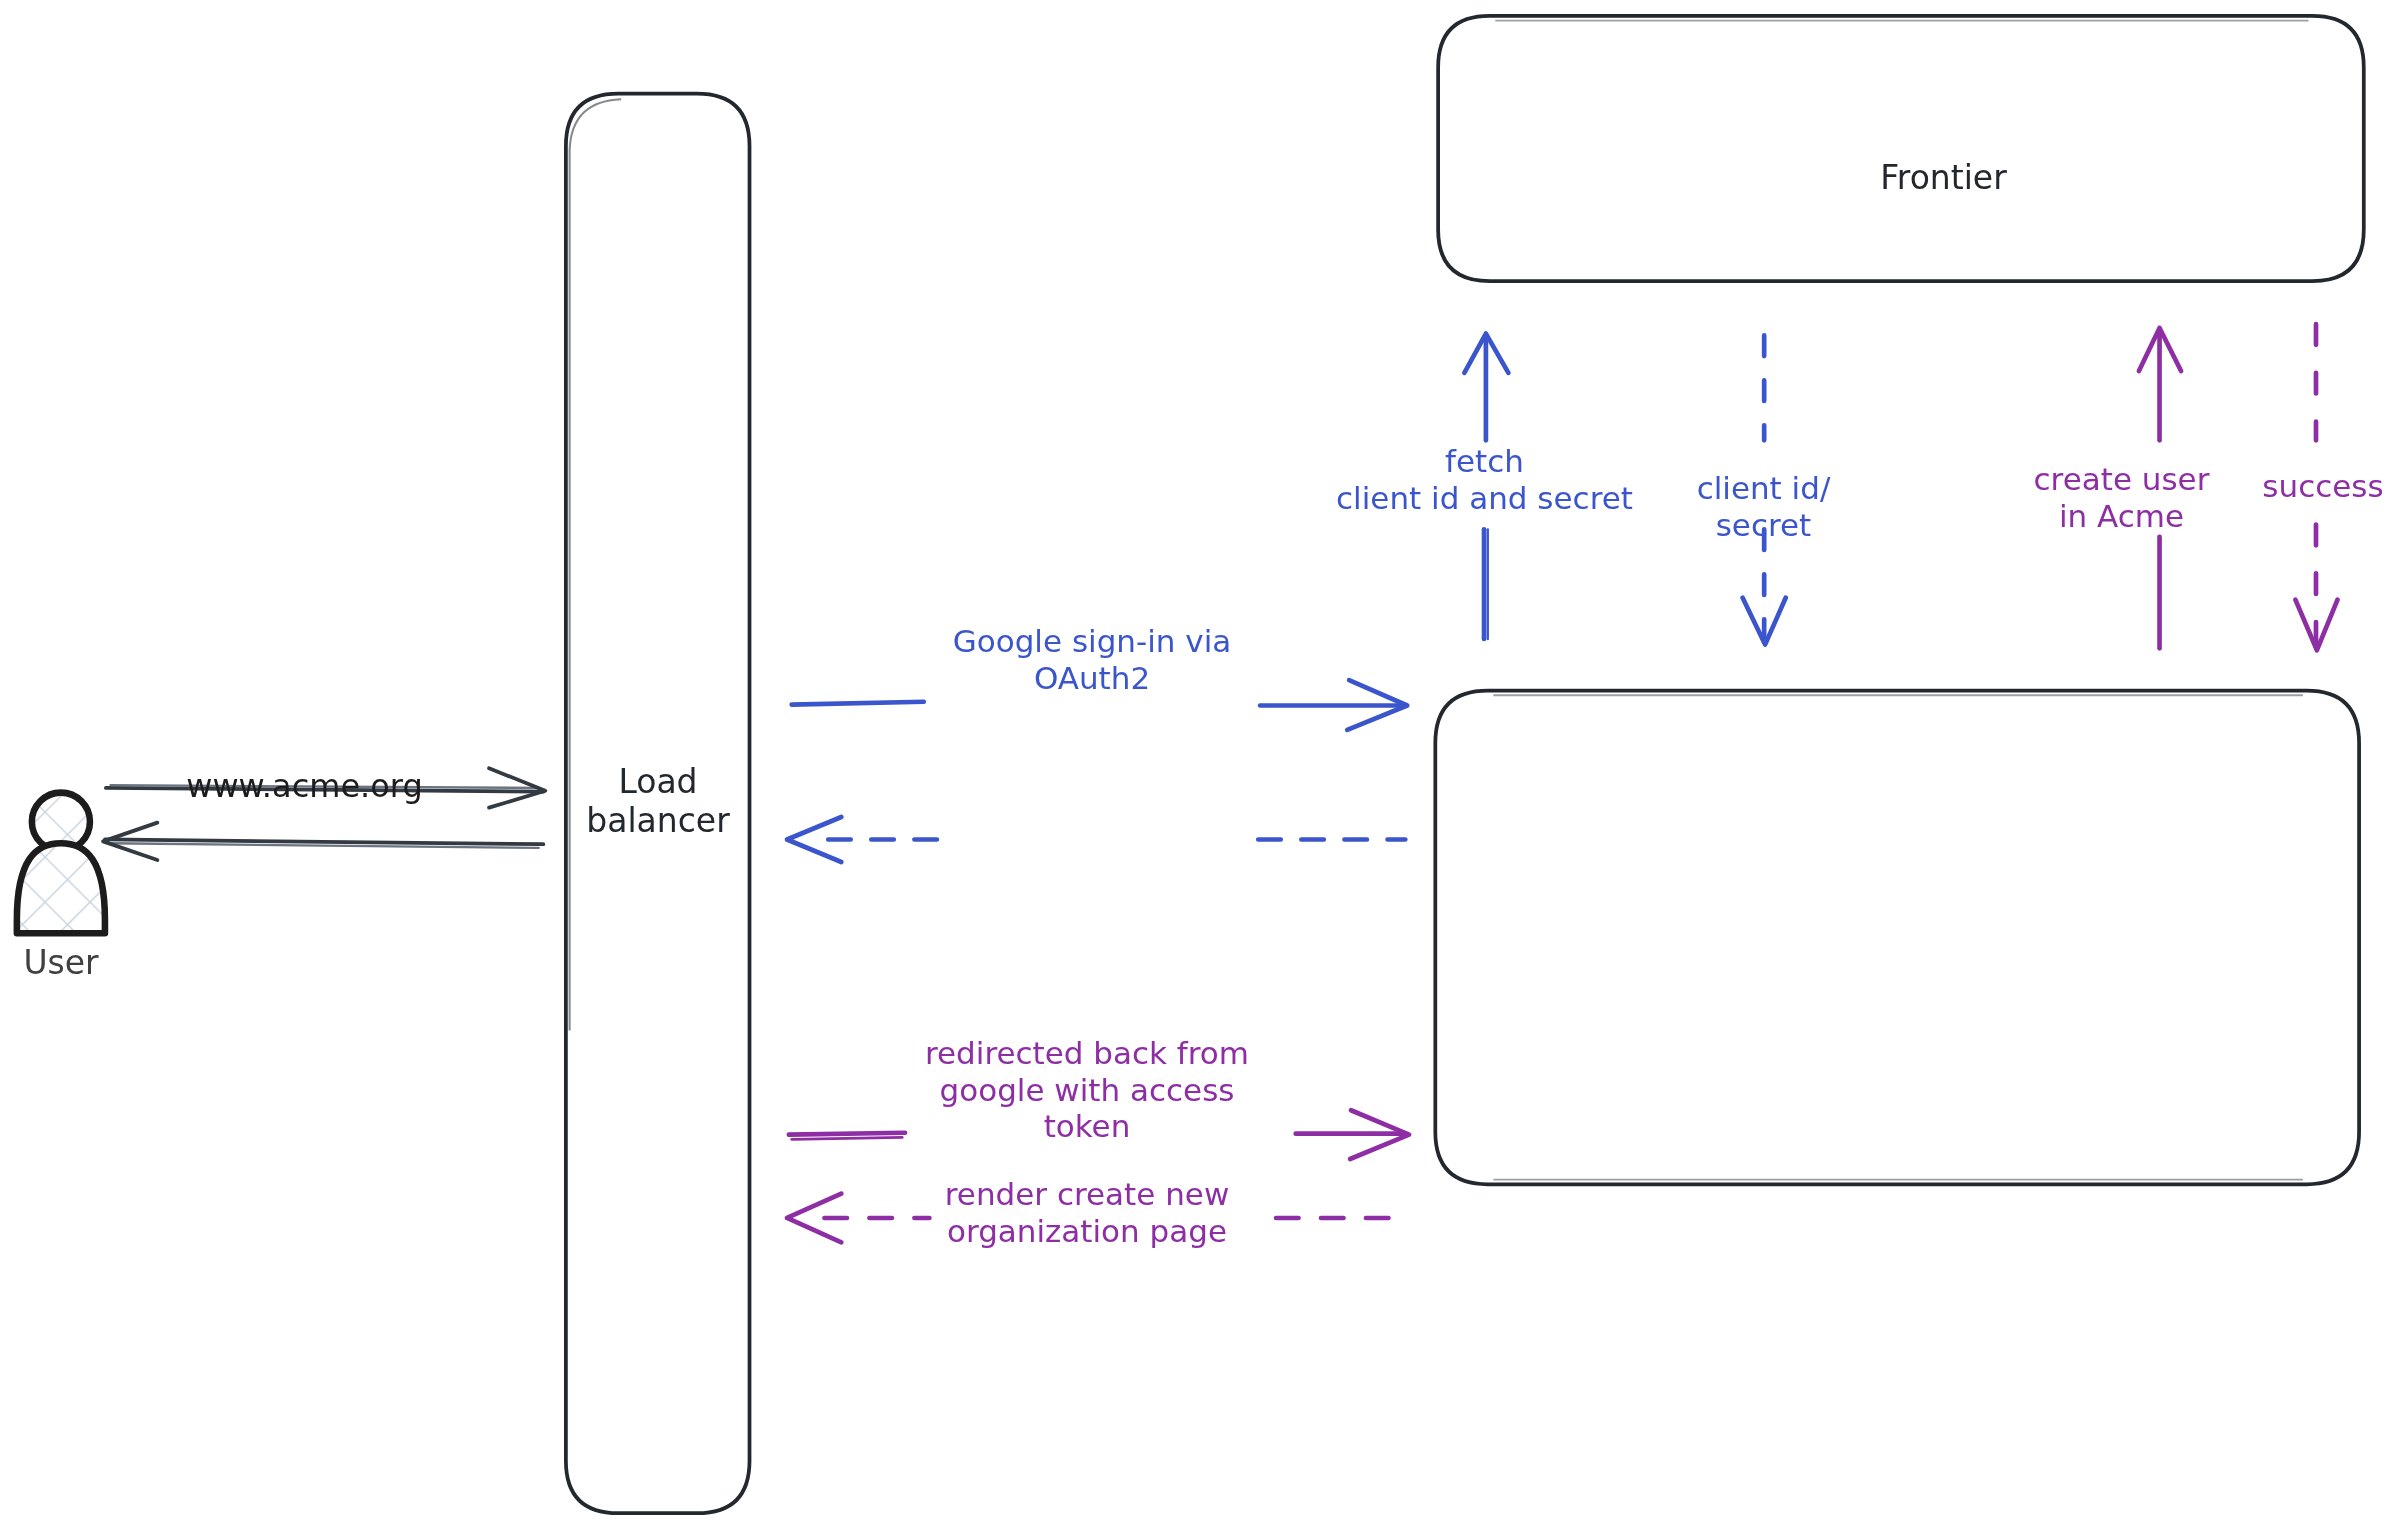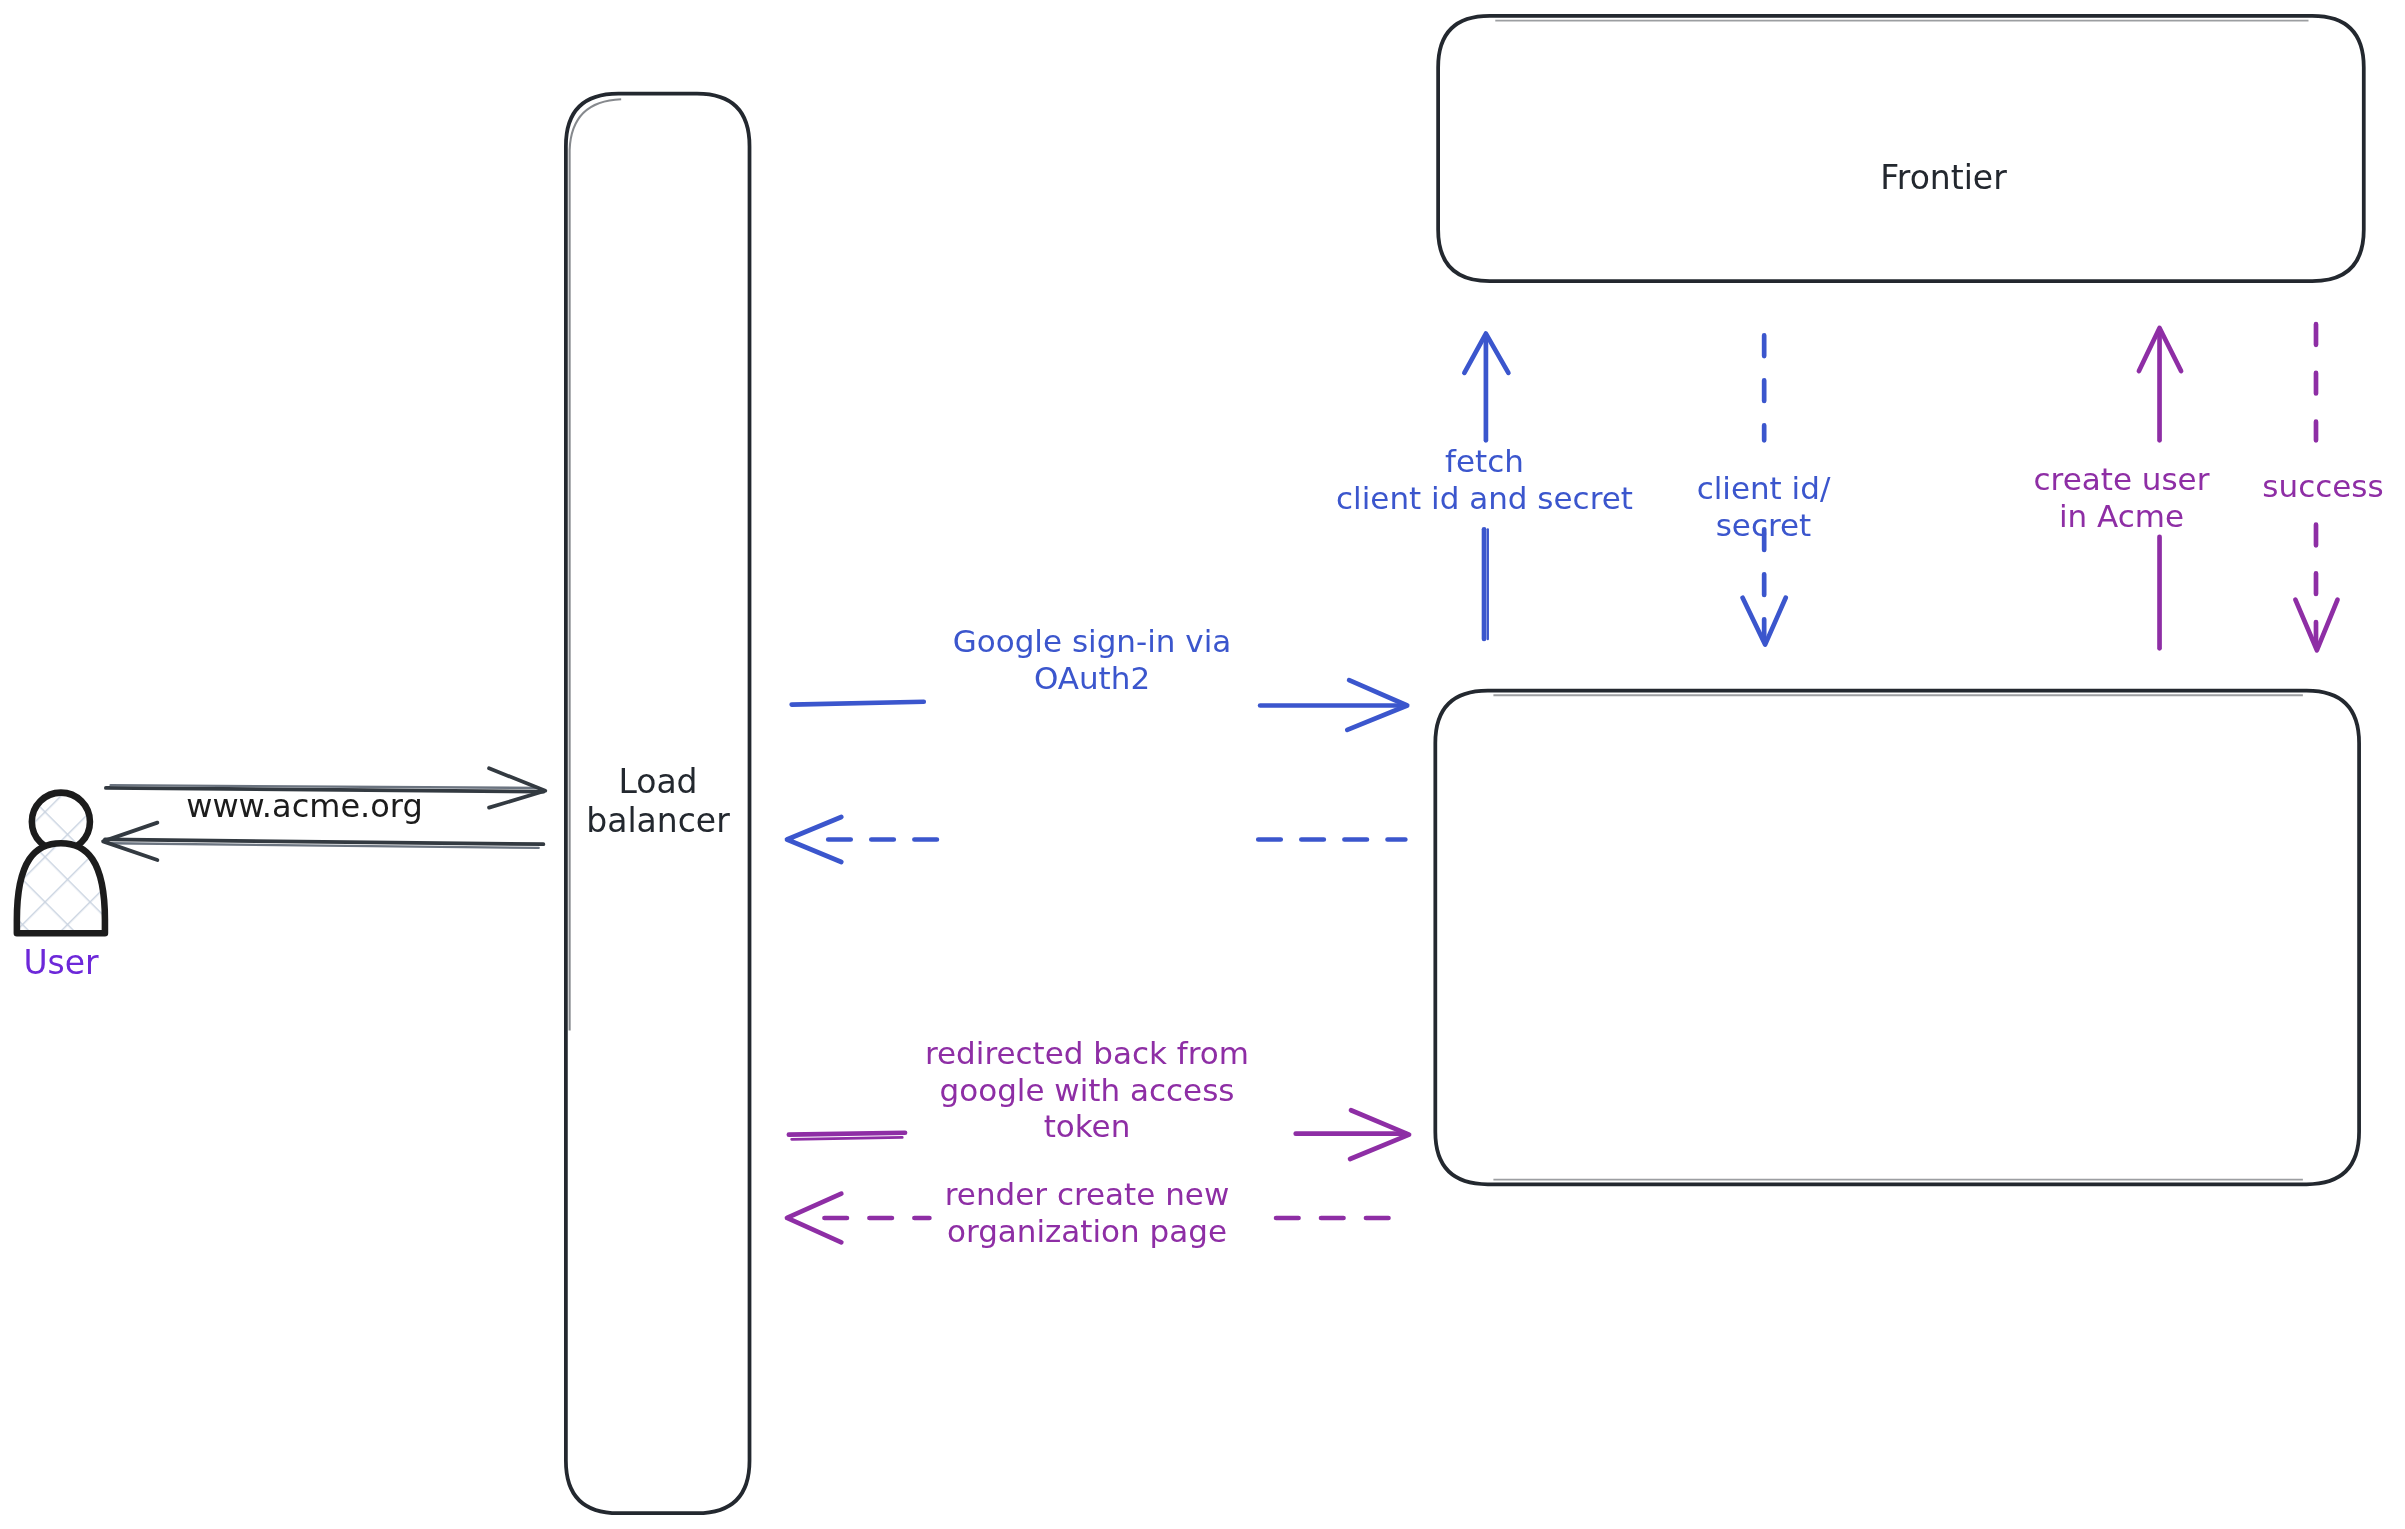--- a/index.html
+++ b/index.html
@@ -32,21 +32,21 @@
     white-space: pre;
     line-height: 1.18;
     pointer-events: none;
     font-family: "DejaVu Sans", sans-serif;
   }
   .node-label {
     color: #23282f;
     font-size: 33px;
   }
   .actor-label {
-    color: #6d28d9;
+    color: #404040;
     font-size: 33px;
   }
   .edge-label {
     font-size: 31px;
     font-weight: 500;
   }
   .blue { color: #3b56cd; }
   .purple { color: #8e2ea5; }
 </style>
 </head>
@@ -150,21 +150,21 @@
   </svg>
 
   <div class="actor-label" style="left:0px; top:944px; width:122px;">User</div>
 
   <div class="node-label" style="left:555px; top:763px; width:206px;">Load
 balancer</div>
 
   <div class="node-label" style="left:1756px; top:131px; width:375px;margin-top:28px;">Frontier</div>
 
 
-  <div class="edge-label" style="left:150px; top:768px; width:309px; color:#1c1c1c; font-size:32px;margin-top:20px;">www.acme.org</div>
+  <div class="edge-label" style="left:150px; top:768px; width:309px; color:#1c1c1c; font-size:32px;">www.acme.org</div>
 
   <div class="edge-label blue" style="left:895px; top:623px; width:394px;">Google sign-in via
 OAuth2</div>
 
 
   <div class="edge-label purple" style="left:881px; top:1035px; width:412px;">redirected back from
 google with access
 token</div>
 
   <div class="edge-label purple" style="left:890px; top:1176px; width:394px;">render create new

